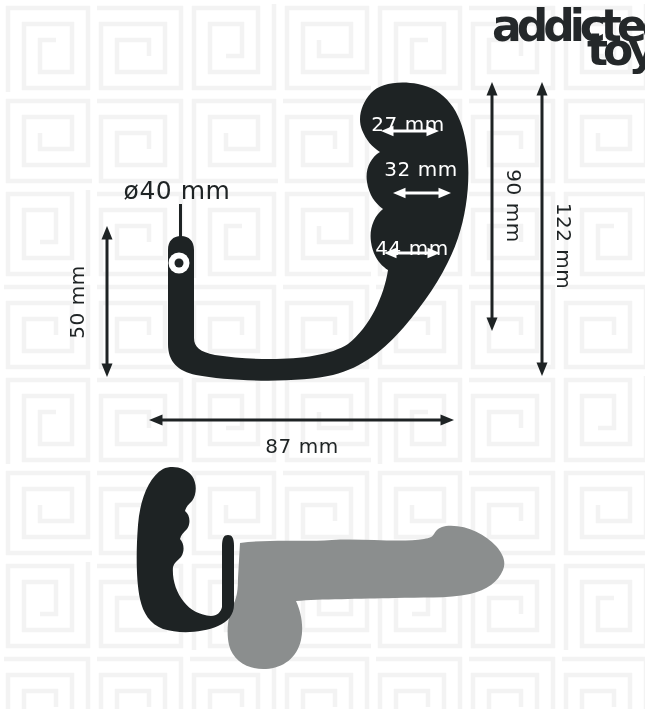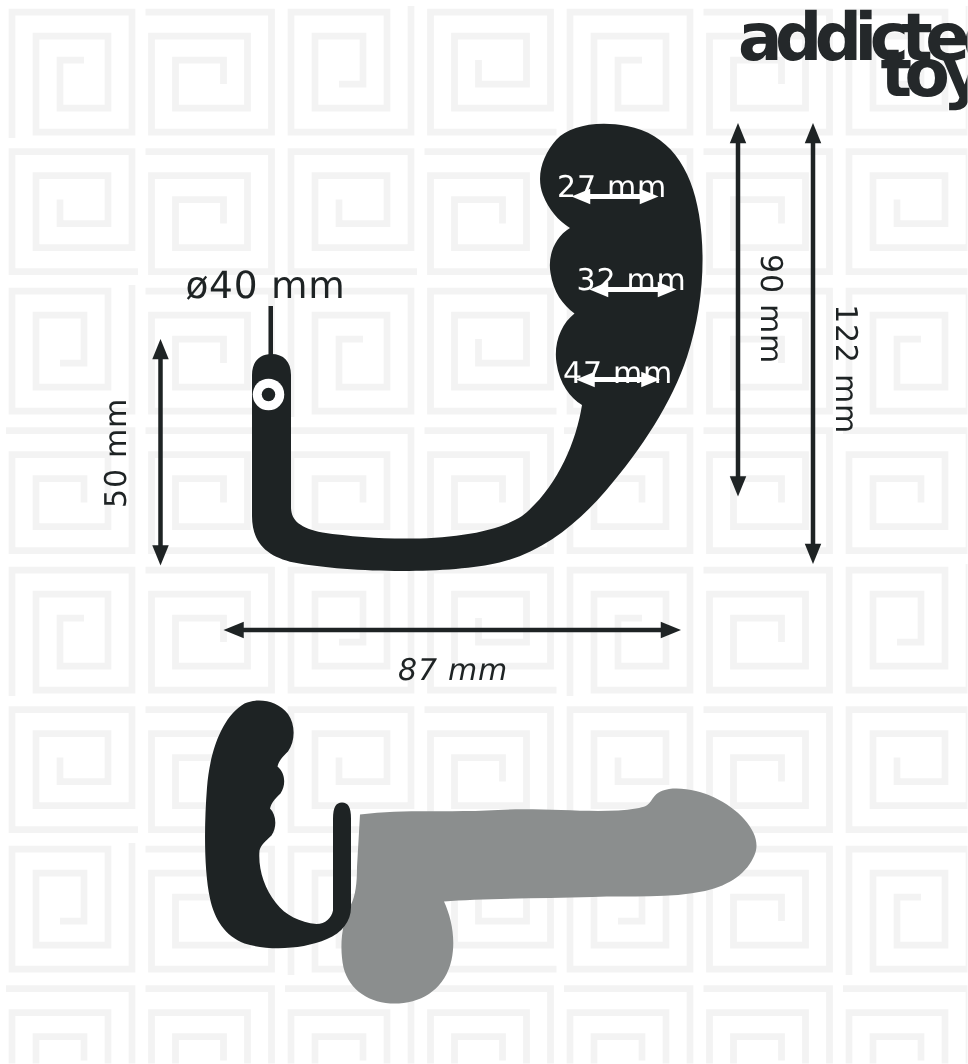--- a/index.html
+++ b/index.html
@@ -201,28 +201,28 @@
            C140 499 149 477 163 469 Z" fill="#1e2324"></path>
     </g>
   </svg>
 
   <div class="dim small" style="left:177px;top:190px;">ø40 mm</div>
 
   <div class="dim rotm90" style="left:77px;top:302px;">50 mm</div>
 
   <div class="dim white" style="left:408px;top:112px;">27 mm</div>
 
-  <div class="dim white" style="left:421px;top:174px;">32 mm</div>
-
-  <div class="dim white" style="left:412px;top:236px;">47 mm</div>
+  <div class="dim white" style="left:421px;top:157px;">32 mm</div>
+
+  <div class="dim white" style="left:412px;top:236px;">44 mm</div>
 
   <div class="dim rot90" style="left:514px;top:206px;">90 mm</div>
 
   <div class="dim rot90" style="left:564px;top:246px;">122 mm</div>
 
-  <div class="dim" style="left:302px;top:446px;font-style:italic;">87 mm</div>
+  <div class="dim" style="left:302px;top:446px;">87 mm</div>
 
   <div>
     <div class="logo-line" id="logo-line-1">addicted</div>
     <div class="logo-line" id="logo-line-2">toys</div>
   </div>
 
 </div>
 
 </body></html>

